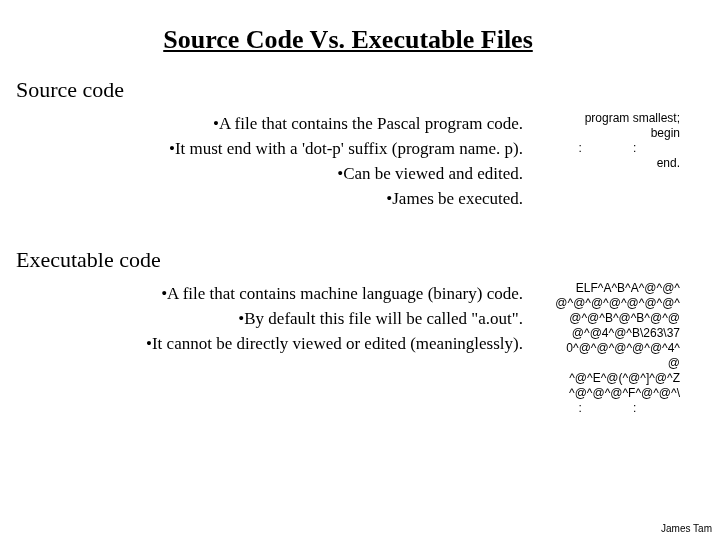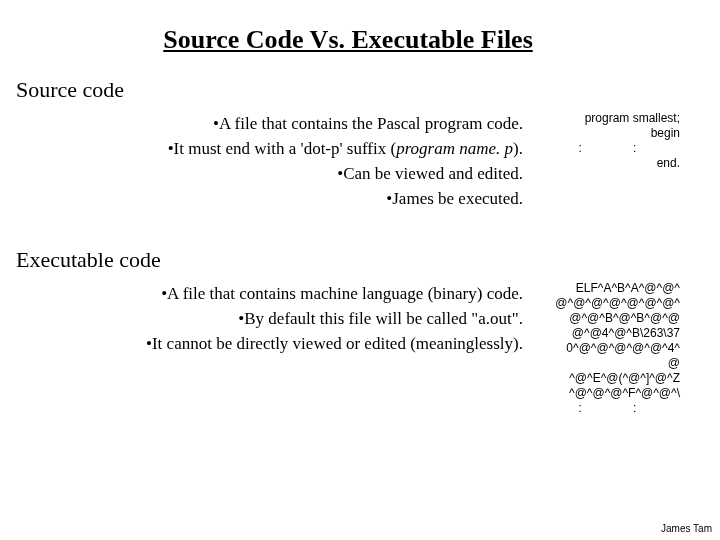--- a/index.html
+++ b/index.html
@@ -37,21 +37,21 @@
     line-height: 1.35;
     padding-left: 6px;
   }
   .bullets .b {
     margin: 2px 0;
   }
   .bullets .dot {
     display: inline-block;
     width: 18px;
   }
-  .italic { font-style: italic; }
+  .italic { }
   .codebox {
     font-family: Arial, Helvetica, sans-serif;
     font-size: 12px;
     width: 145px;
     margin-left: 12px;
     line-height: 1.25;
     word-break: break-all;
   }
   .codebox .colons {
     display: flex;

